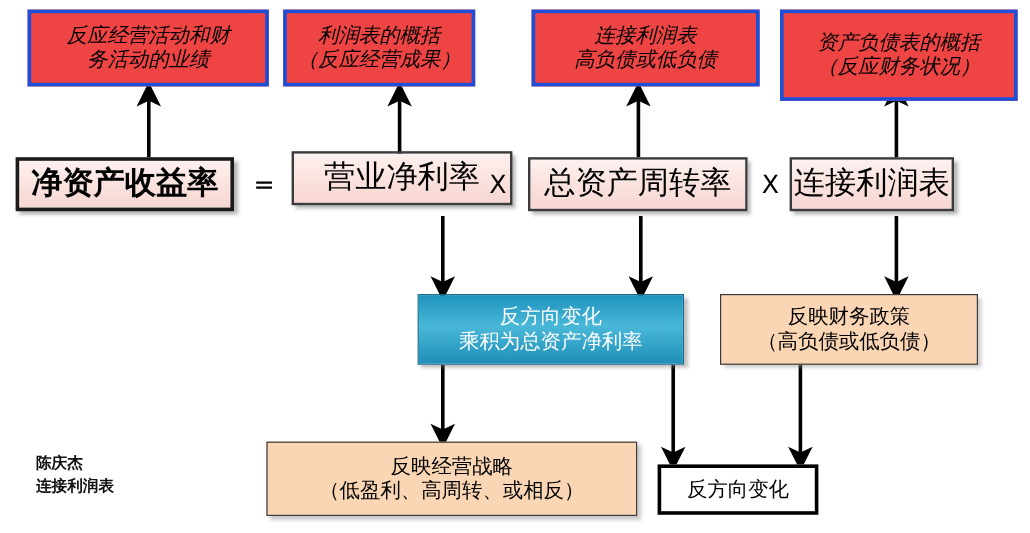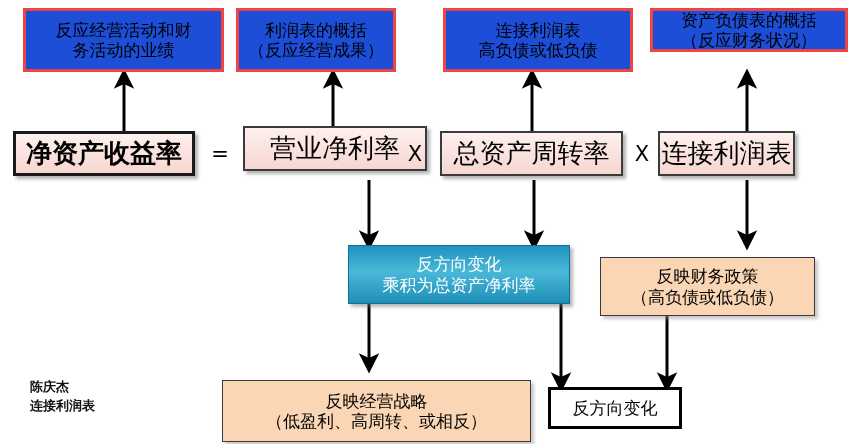--- a/index.html
+++ b/index.html
@@ -22,23 +22,24 @@
     flex-direction: column;
     align-items: center;
     justify-content: center;
     text-align: center;
     line-height: 1.18;
     color: #000000;
     white-space: pre-line;
   }
   
   .box-top {
-    background: #1d4ed8;
-    border: 3px solid #ef4444;
+    background: #ef4444;
+    border: 3px solid #1d4ed8;
     font-size: 17px;
+    font-style: italic;
   }
   
   .box-term {
     background: linear-gradient(to bottom, #fdf0ee 0%, #fbe4e0 45%, #f7d6d1 100%);
     border: 2px solid #3b3b3b;
     font-size: 26px;
     box-shadow: 3px 3px 3px rgba(120,120,120,0.55);
   }
   .box-term.primary {
     border: 3px solid #1a1a1a;
@@ -51,21 +52,20 @@
     color: #ffffff;
     font-size: 17px;
     box-shadow: 3px 3px 3px rgba(120,120,120,0.5);
   }
   
   .box-orange {
     background: #fad6b4;
     border: 1px solid #3a3a3a;
     font-size: 17px;
     box-shadow: 3px 3px 3px rgba(150,150,150,0.5);
-    margin-top: 12px;
   }
   
   .box-plain {
     background: #ffffff;
     border: 3px solid #000000;
     font-size: 17px;
   }
   .operator {
     position: absolute;
     font-size: 21px;
@@ -123,21 +123,21 @@
 
   <div class="box box-top" style="left:23px;  top:8px; width:201px; height:64px;">反应经营活动和财
 务活动的业绩</div>
 
   <div class="box box-top" style="left:236px; top:8px; width:160px; height:64px;">利润表的概括
 （反应经营成果）</div>
 
   <div class="box box-top" style="left:443px; top:8px; width:190px; height:64px;">连接利润表
 高负债或低负债</div>
 
-  <div class="box box-top" style="left:650px; top:8px; width:198px; height:44px;">资产负债表的概括
+  <div class="box box-top" style="left:650px; top:8px; width:198px; height:76px;">资产负债表的概括
 （反应财务状况）</div>
 
   <div class="box box-term primary" style="left:13px; top:131px; width:182px; height:45px;">净资产收益率</div>
 
   <div class="operator" style="left:205px; top:144px; width:30px;">=</div>
 
   <div class="box box-term" style="left:243px; top:126px; width:184px; height:45px;">营业净利率</div>
 
   <div class="operator" style="left:403px; top:144px; width:24px;">X</div>
 

